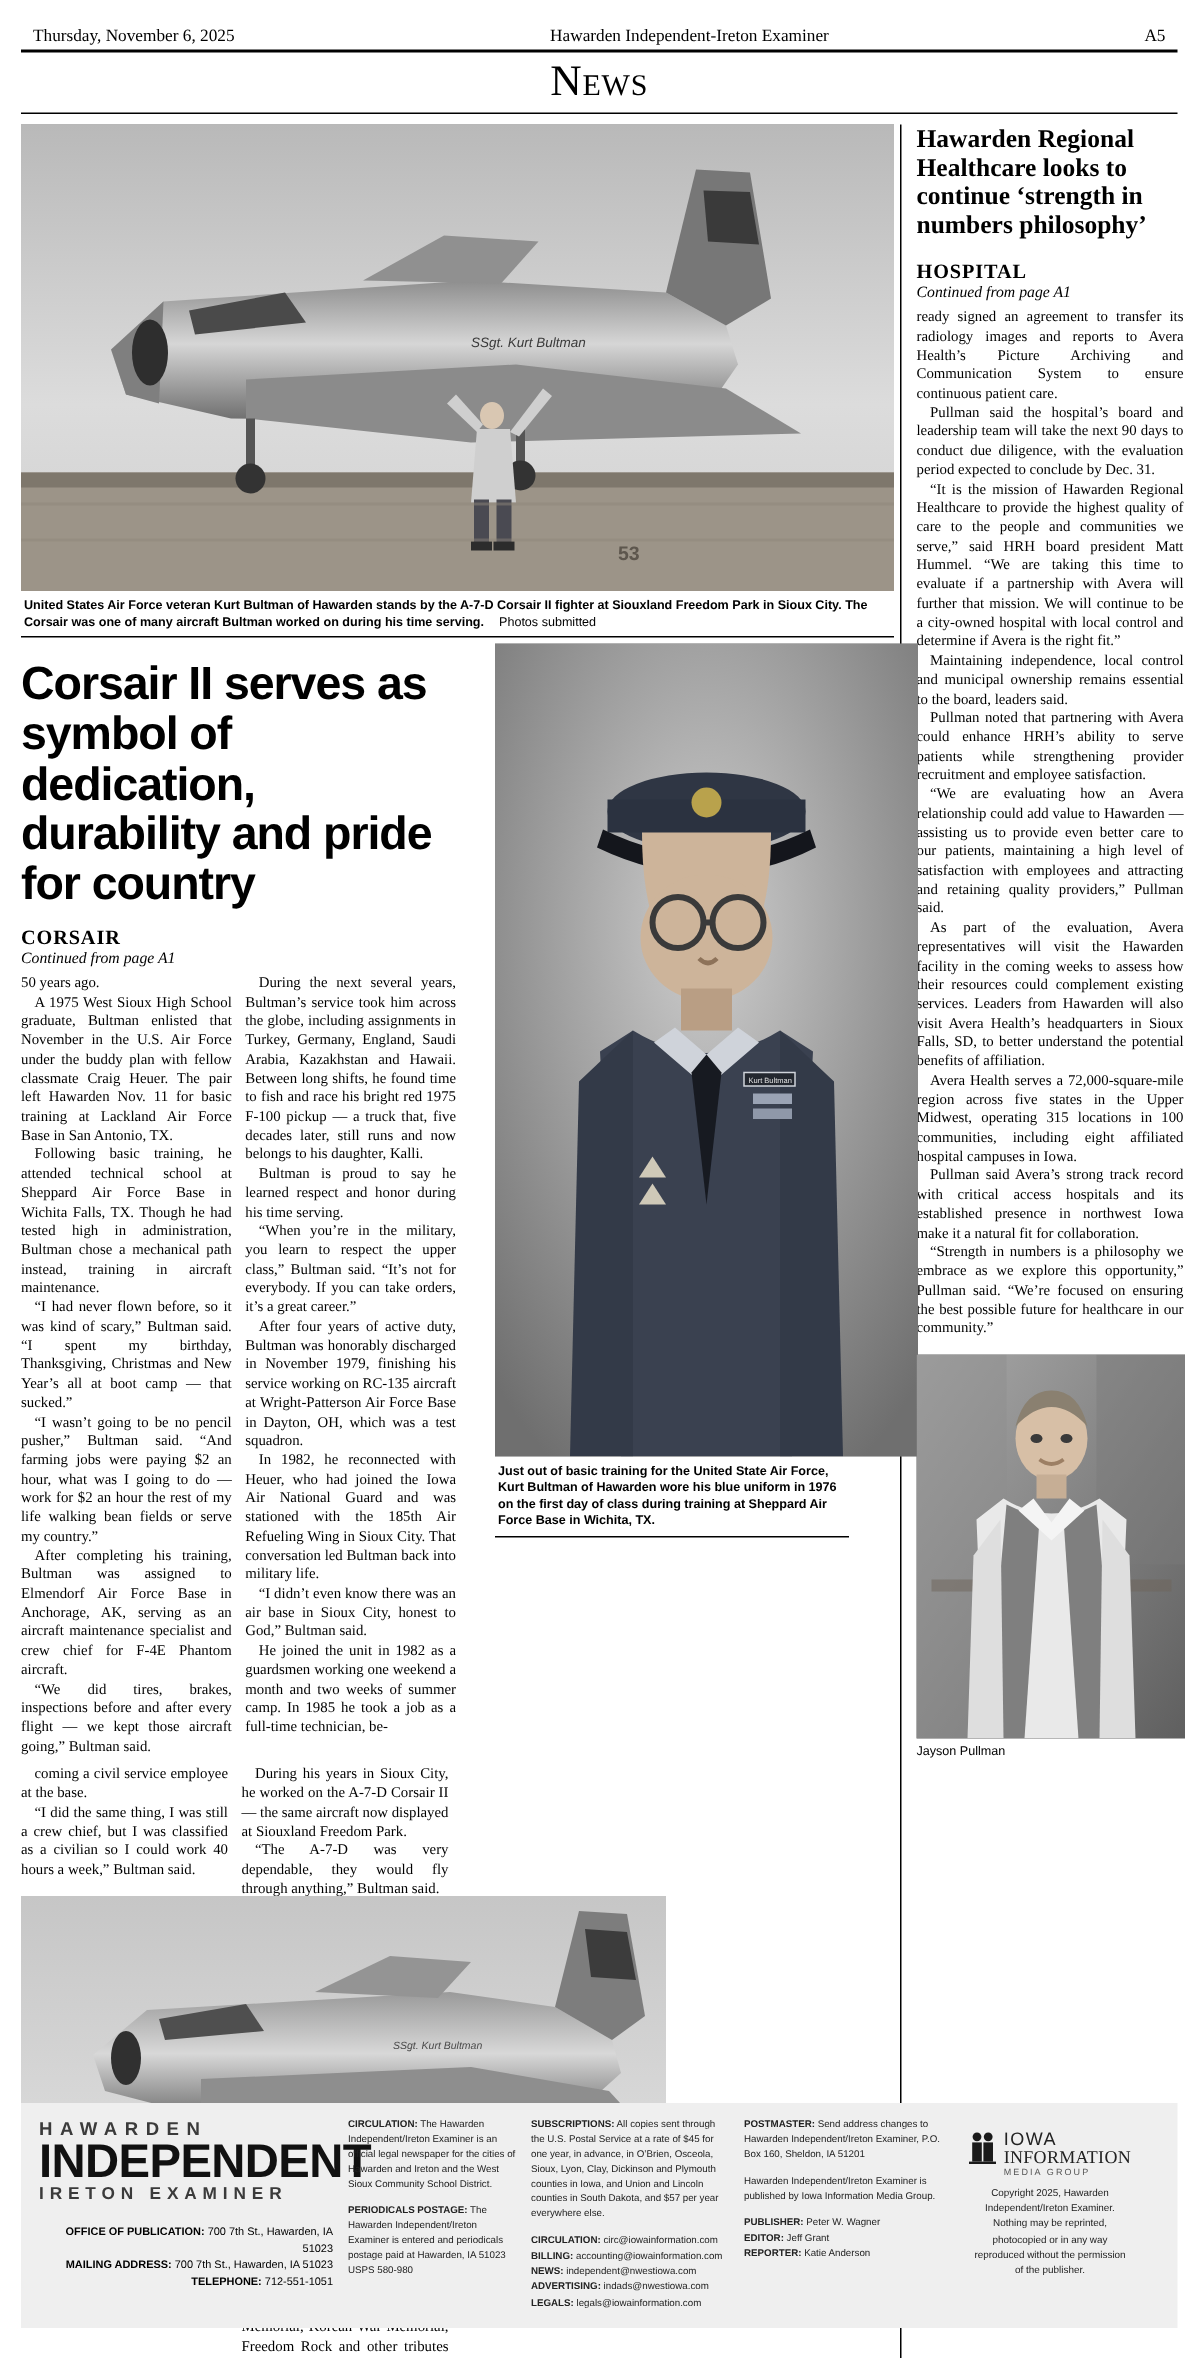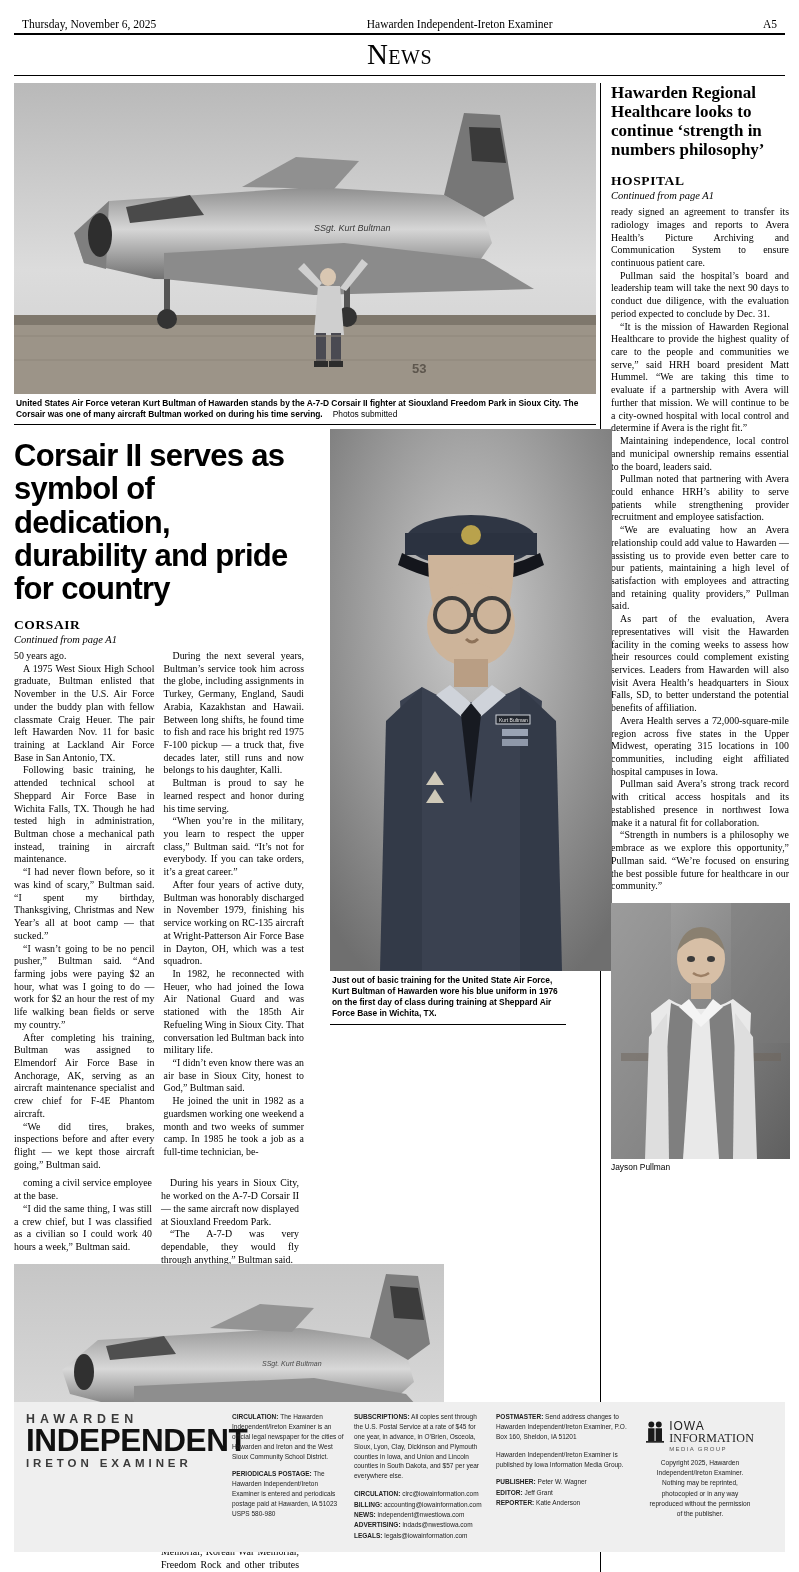--- a/index.html
+++ b/index.html
@@ -350,20 +350,34 @@
       <div class="namecap">Jayson Pullman</div>
     </div>
   </div>
 
   <div class="footbox">
 
     <div class="fb-col fb1">
       <div class="logo-h">HAWARDEN</div>
       <div class="logo-i">INDEPENDENT</div>
       <div class="logo-e">IRETON EXAMINER</div>
+      <div class="addr">
+        <div>
+          <b>OFFICE OF PUBLICATION:</b>
+          <span>700 7th St., Hawarden, IA 51023</span>
+        </div>
+        <div>
+          <b>MAILING ADDRESS:</b>
+          <span>700 7th St., Hawarden, IA 51023</span>
+        </div>
+        <div>
+          <b>TELEPHONE:</b>
+          <span>712-551-1051</span>
+        </div>
+      </div>
     </div>
 
     <div class="fb-col fb2 tiny">
       <p><b>CIRCULATION:</b><span> The Hawarden Independent/Ireton Examiner is an official legal newspaper for the cities of Hawarden and Ireton and the West Sioux Community School District.</span></p>
       <p><b>PERIODICALS POSTAGE:</b><span> The Hawarden Independent/Ireton Examiner is entered and periodicals postage paid at Hawarden, IA 51023 USPS 580-980</span></p>
     </div>
 
     <div class="fb-col fb3 tiny">
       <p><b>SUBSCRIPTIONS:</b><span> All copies sent through the U.S. Postal Service at a rate of $45 for one year, in advance, in O’Brien, Osceola, Sioux, Lyon, Clay, Dickinson and Plymouth counties in Iowa, and Union and Lincoln counties in South Dakota, and $57 per year everywhere else.</span></p>
       <div class="lst">

